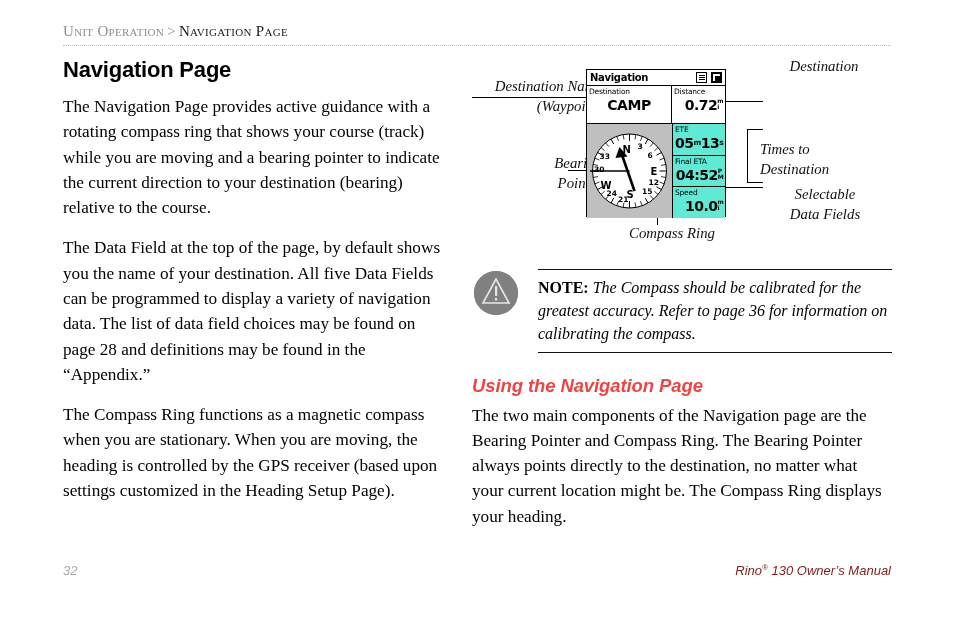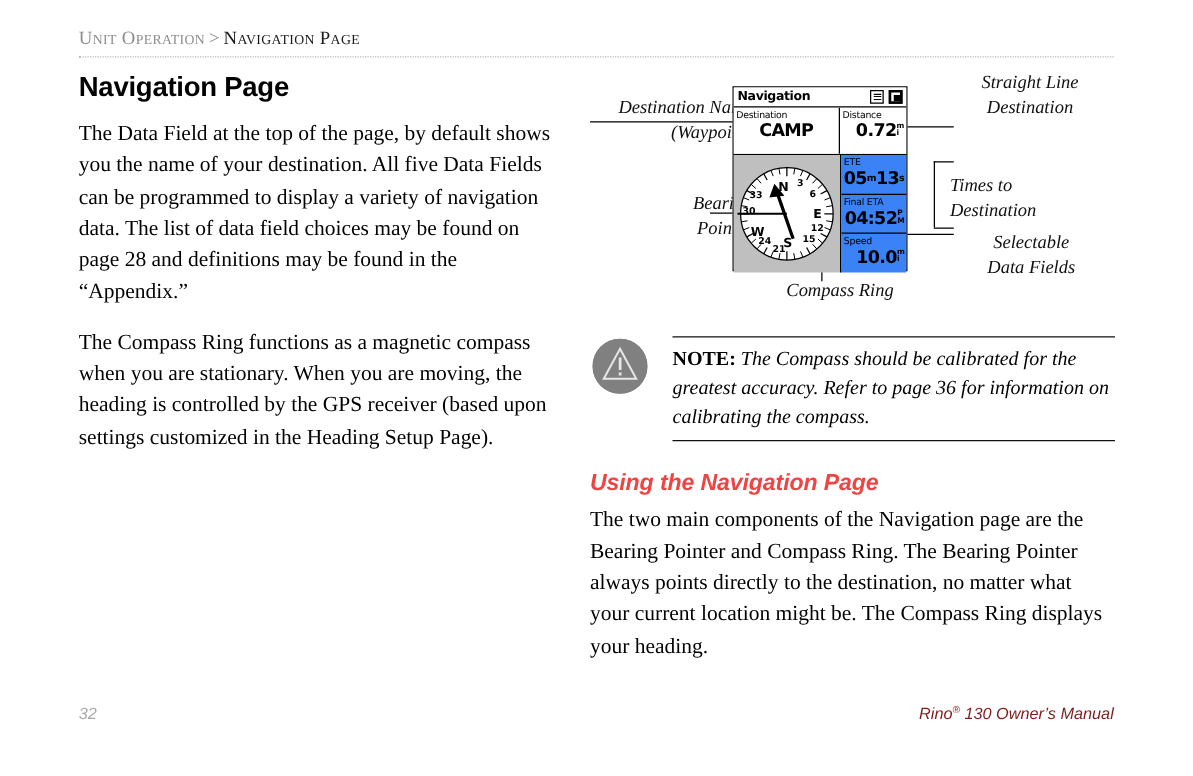--- a/index.html
+++ b/index.html
@@ -222,21 +222,21 @@
   #gps-compass-pane {
     flex: 0 0 85px;
     border-right: 1px solid #000;
     background: #bfbfbf;
     position: relative;
   }
   #gps-side-fields {
     flex: 1;
     display: flex;
     flex-direction: column;
-    background: #3b82f6;
+    background: #5eead4;
   }
   .gps-side-cell {
     flex: 1;
     border-bottom: 1px solid #000;
     padding: 1px 2px 0 2px;
     box-sizing: border-box;
   }
   .gps-side-cell:last-child { border-bottom: none; }
 
   
@@ -317,20 +317,21 @@
 </head>
 <body>
 
 <div id="breadcrumb">
   <span class="crumb-1">Unit Operation</span><span class="crumb-sep">&gt;</span><span class="crumb-2">Navigation Page</span>
 </div>
 <div id="header-rule"></div>
 
 <div id="left-col">
   <h1 id="page-title">Navigation Page</h1>
+  <p class="body-p">The Navigation Page provides active guidance with a rotating compass ring that shows your course (track) while you are moving and a bearing pointer to indicate the current direction to your destination (bearing) relative to the course.</p>
   <p class="body-p">The Data Field at the top of the page, by default shows you the name of your destination. All five Data Fields can be programmed to display a variety of navigation data. The list of data field choices may be found on page 28 and definitions may be found in the “Appendix.”</p>
   <p class="body-p">The Compass Ring functions as a magnetic compass when you are stationary. When you are moving, the heading is controlled by the GPS receiver (based upon settings customized in the Heading Setup Page).</p>
 </div>
 
 <div id="right-col">
 
   <div id="figure">
 
     <div class="callout" id="callout-destination">
       <div>Destination Name</div>
@@ -338,21 +339,20 @@
     </div>
 
     <div class="callout" id="callout-bearing">
       <div>Bearing</div>
       <div>Pointer</div>
     </div>
 
     <div class="callout" id="callout-compass-ring">Compass Ring</div>
 
     <div class="callout" id="callout-straight-line">
-      <div>Straight Line</div>
       <div>Destination</div>
     </div>
 
     <div class="callout" id="callout-times">
       <div>Times to</div>
       <div>Destination</div>
     </div>
 
     <div class="callout" id="callout-selectable">
       <div>Selectable</div>

